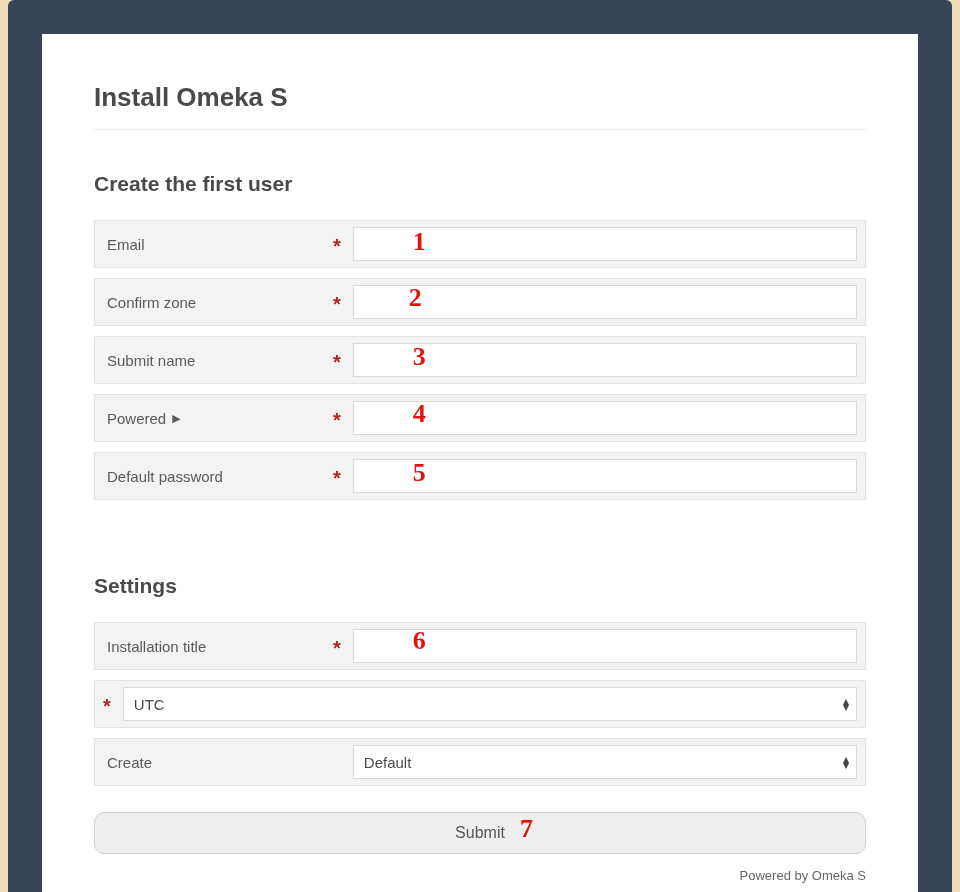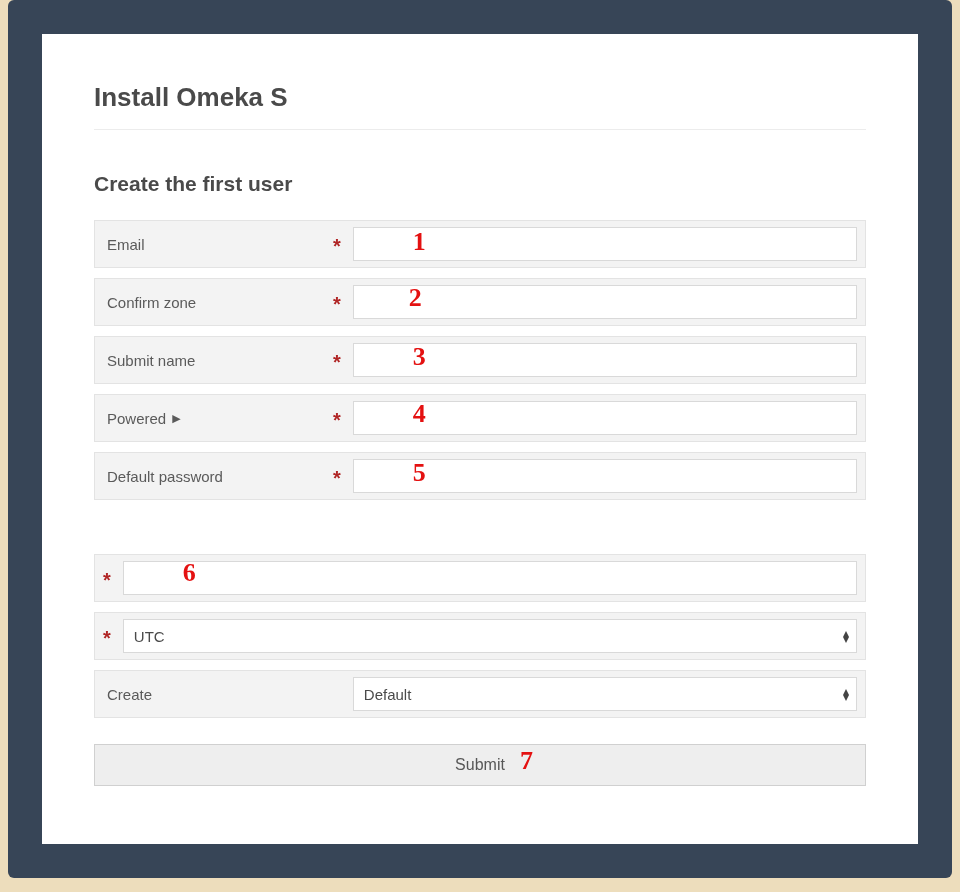--- a/index.html
+++ b/index.html
@@ -112,21 +112,21 @@
     height: 44px;
   }
   .submit-wrap {
     margin-top: 26px;
   }
   .submit-button {
     width: 100%;
     height: 42px;
     background: #eeeeee;
     border: 1px solid #d0d0d0;
-    border-radius: 0;
+    border-radius: 10px;
     font-size: 16px;
     color: #575757;
     cursor: pointer;
   }
   .footer-text {
     text-align: right;
     font-size: 13px;
     color: #666;
     margin-top: 14px;
   }
@@ -202,22 +202,26 @@
       </div>
       <span class="required-star">*</span>
       <div class="field-input-wrap">
         <input type="password" value="" style="">
         <span class="annot" style="left:60px; top:1px;">5</span>
       </div>
     </div>
 
     <div class="section-gap"></div>
 
-
-    <div class="field-row">
+    <h2 class="section-heading">Settings</h2>
+
+    <div class="field-row">
+      <div class="field-label-wrap">
+        <span class="field-label">Installation title</span>
+      </div>
       <span class="required-star">*</span>
       <div class="field-input-wrap">
         <input type="text" value="" style="">
         <span class="annot" style="left:60px; top:-1px;">6</span>
       </div>
     </div>
 
     <div class="field-row">
       <span class="required-star">*</span>
       <div class="field-input-wrap">
@@ -239,15 +243,16 @@
         </select>
         <span class="select-caret">▴<br>▾</span>
       </div>
     </div>
 
     <div class="submit-wrap" style="position:relative;">
       <button class="submit-button">Submit</button>
       <span class="annot" style="left:calc(50% + 40px); top:4px;">7</span>
     </div>
 
+    <div class="footer-text">Powered by Omeka S</div>
 
   </div>
 </div>
 
 </body></html>

